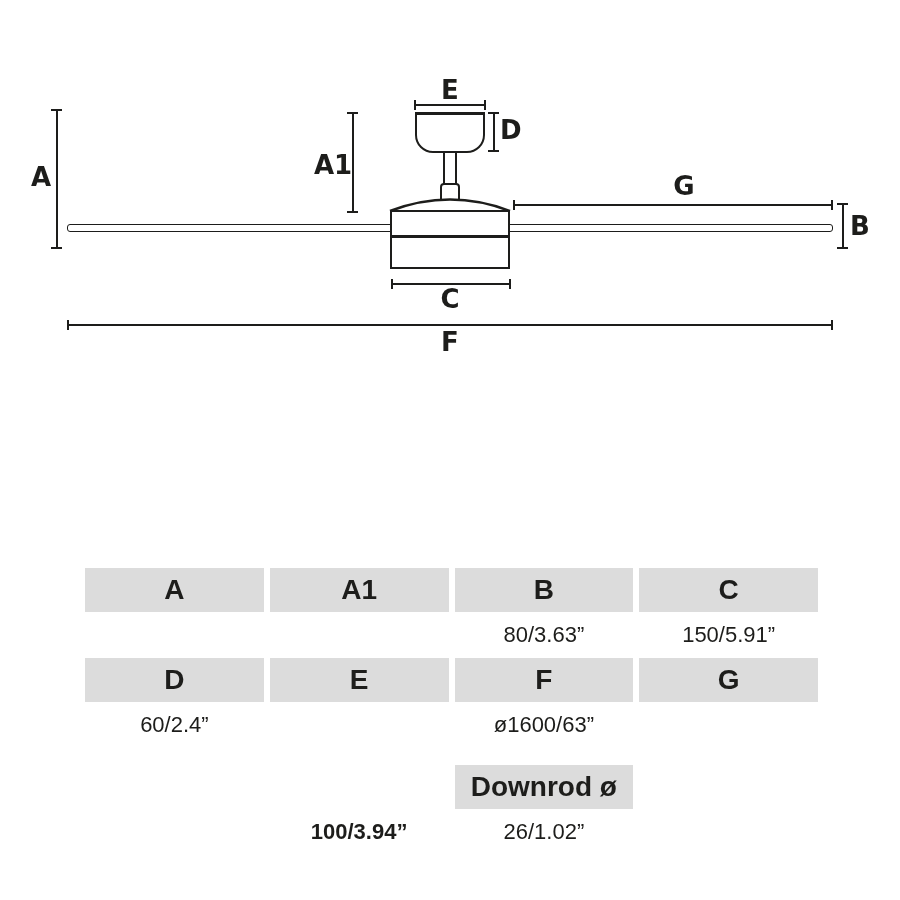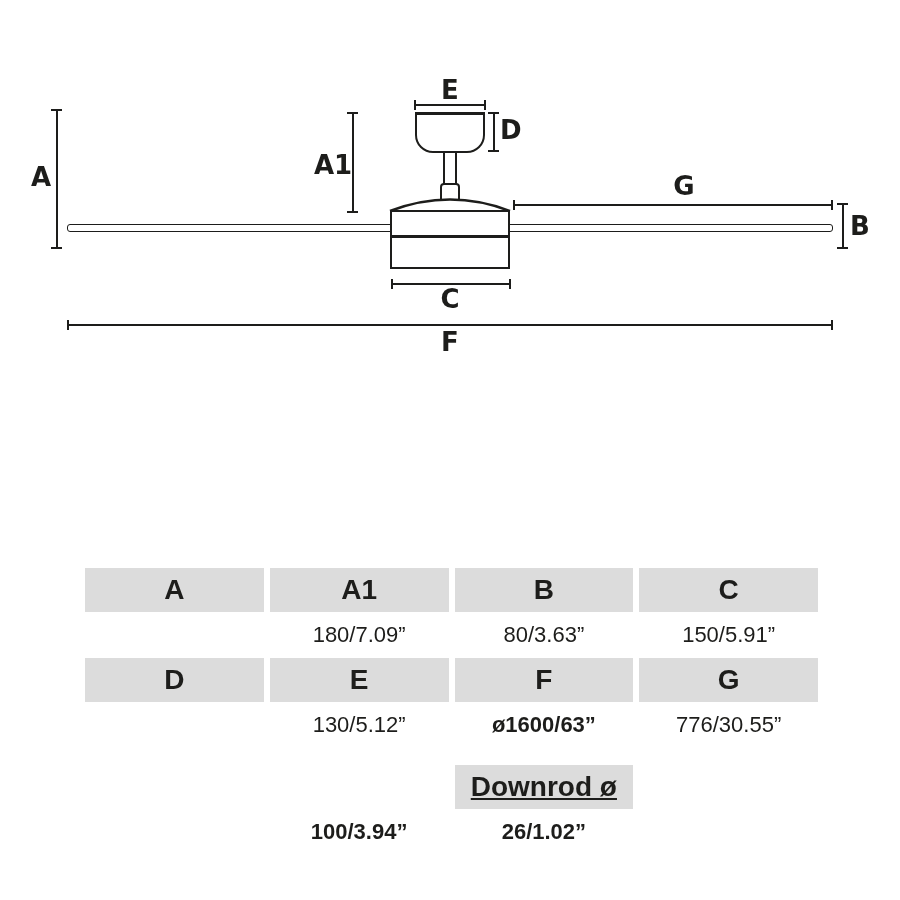--- a/index.html
+++ b/index.html
@@ -139,33 +139,31 @@
 
   </div>
 
   <div class="spec-table">
 
     <div class="th" style="grid-row:1; grid-column:1;">A</div>
     <div class="th" style="grid-row:1; grid-column:2;">A1</div>
     <div class="th" style="grid-row:1; grid-column:3;">B</div>
     <div class="th" style="grid-row:1; grid-column:4;">C</div>
 
-    <div class="td" style="grid-row:2; grid-column:2;">180/7.09”</div>
     <div class="td" style="grid-row:2; grid-column:3;">80/3.63”</div>
     <div class="td" style="grid-row:2; grid-column:4;">150/5.91”</div>
 
     <div class="th" style="grid-row:3; grid-column:1;">D</div>
     <div class="th" style="grid-row:3; grid-column:2;">E</div>
     <div class="th" style="grid-row:3; grid-column:3;">F</div>
     <div class="th" style="grid-row:3; grid-column:4;">G</div>
 
-    <div class="td" style="grid-row:4; grid-column:2;">130/5.12”</div>
-    <div class="td" style="grid-row:4; grid-column:3;font-weight:bold;">ø1600/63”</div>
-    <div class="td" style="grid-row:4; grid-column:4;">776/30.55”</div>
+    <div class="td" style="grid-row:4; grid-column:1;">60/2.4”</div>
+    <div class="td" style="grid-row:4; grid-column:3;">ø1600/63”</div>
 
-    <div class="th" style="grid-row:6; grid-column:3;text-decoration:underline;">Downrod ø</div>
+    <div class="th" style="grid-row:6; grid-column:3;">Downrod ø</div>
 
     <div class="td" style="grid-row:7; grid-column:2;font-weight:bold;">100/3.94”</div>
-    <div class="td" style="grid-row:7; grid-column:3;font-weight:bold;">26/1.02”</div>
+    <div class="td" style="grid-row:7; grid-column:3;">26/1.02”</div>
 
   </div>
 
 </div>
 
 </body></html>

